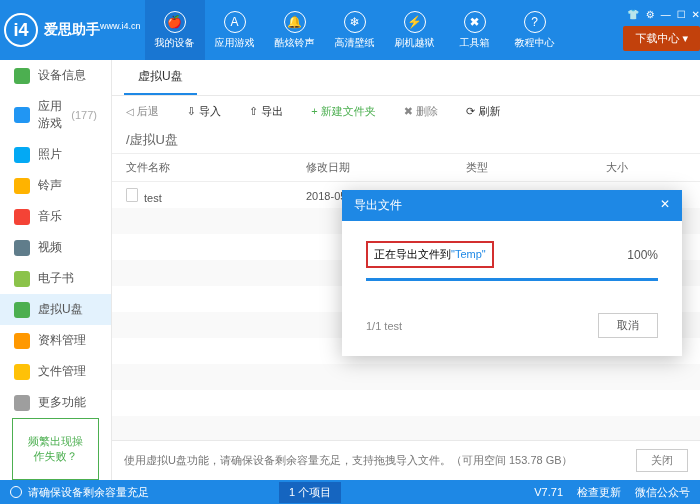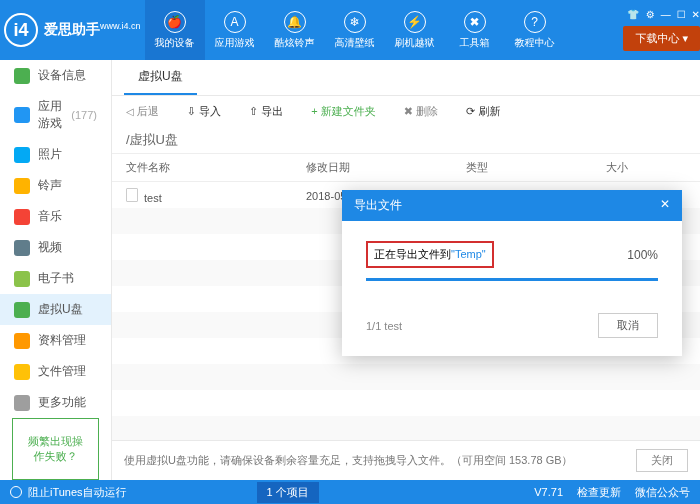--- a/index.html
+++ b/index.html
@@ -216,21 +216,21 @@
         <span>1/1 test</span>
         <span class="cancel-btn">取消</span>
       </div>
     </div>
   </div>
 </div>
 
 <div class="status">
   <div class="status-left">
     <span class="status-circle"></span>
-    <span>阻止iTunes自动运行</span>
+    <span>请确保设备剩余容量充足</span>
   </div>
   <span class="count-badge">1 个项目</span>
   <div class="status-right">
     <span>V7.71</span>
     <span>检查更新</span>
     <span>微信公众号</span>
   </div>
 </div>
 
 </body></html>

